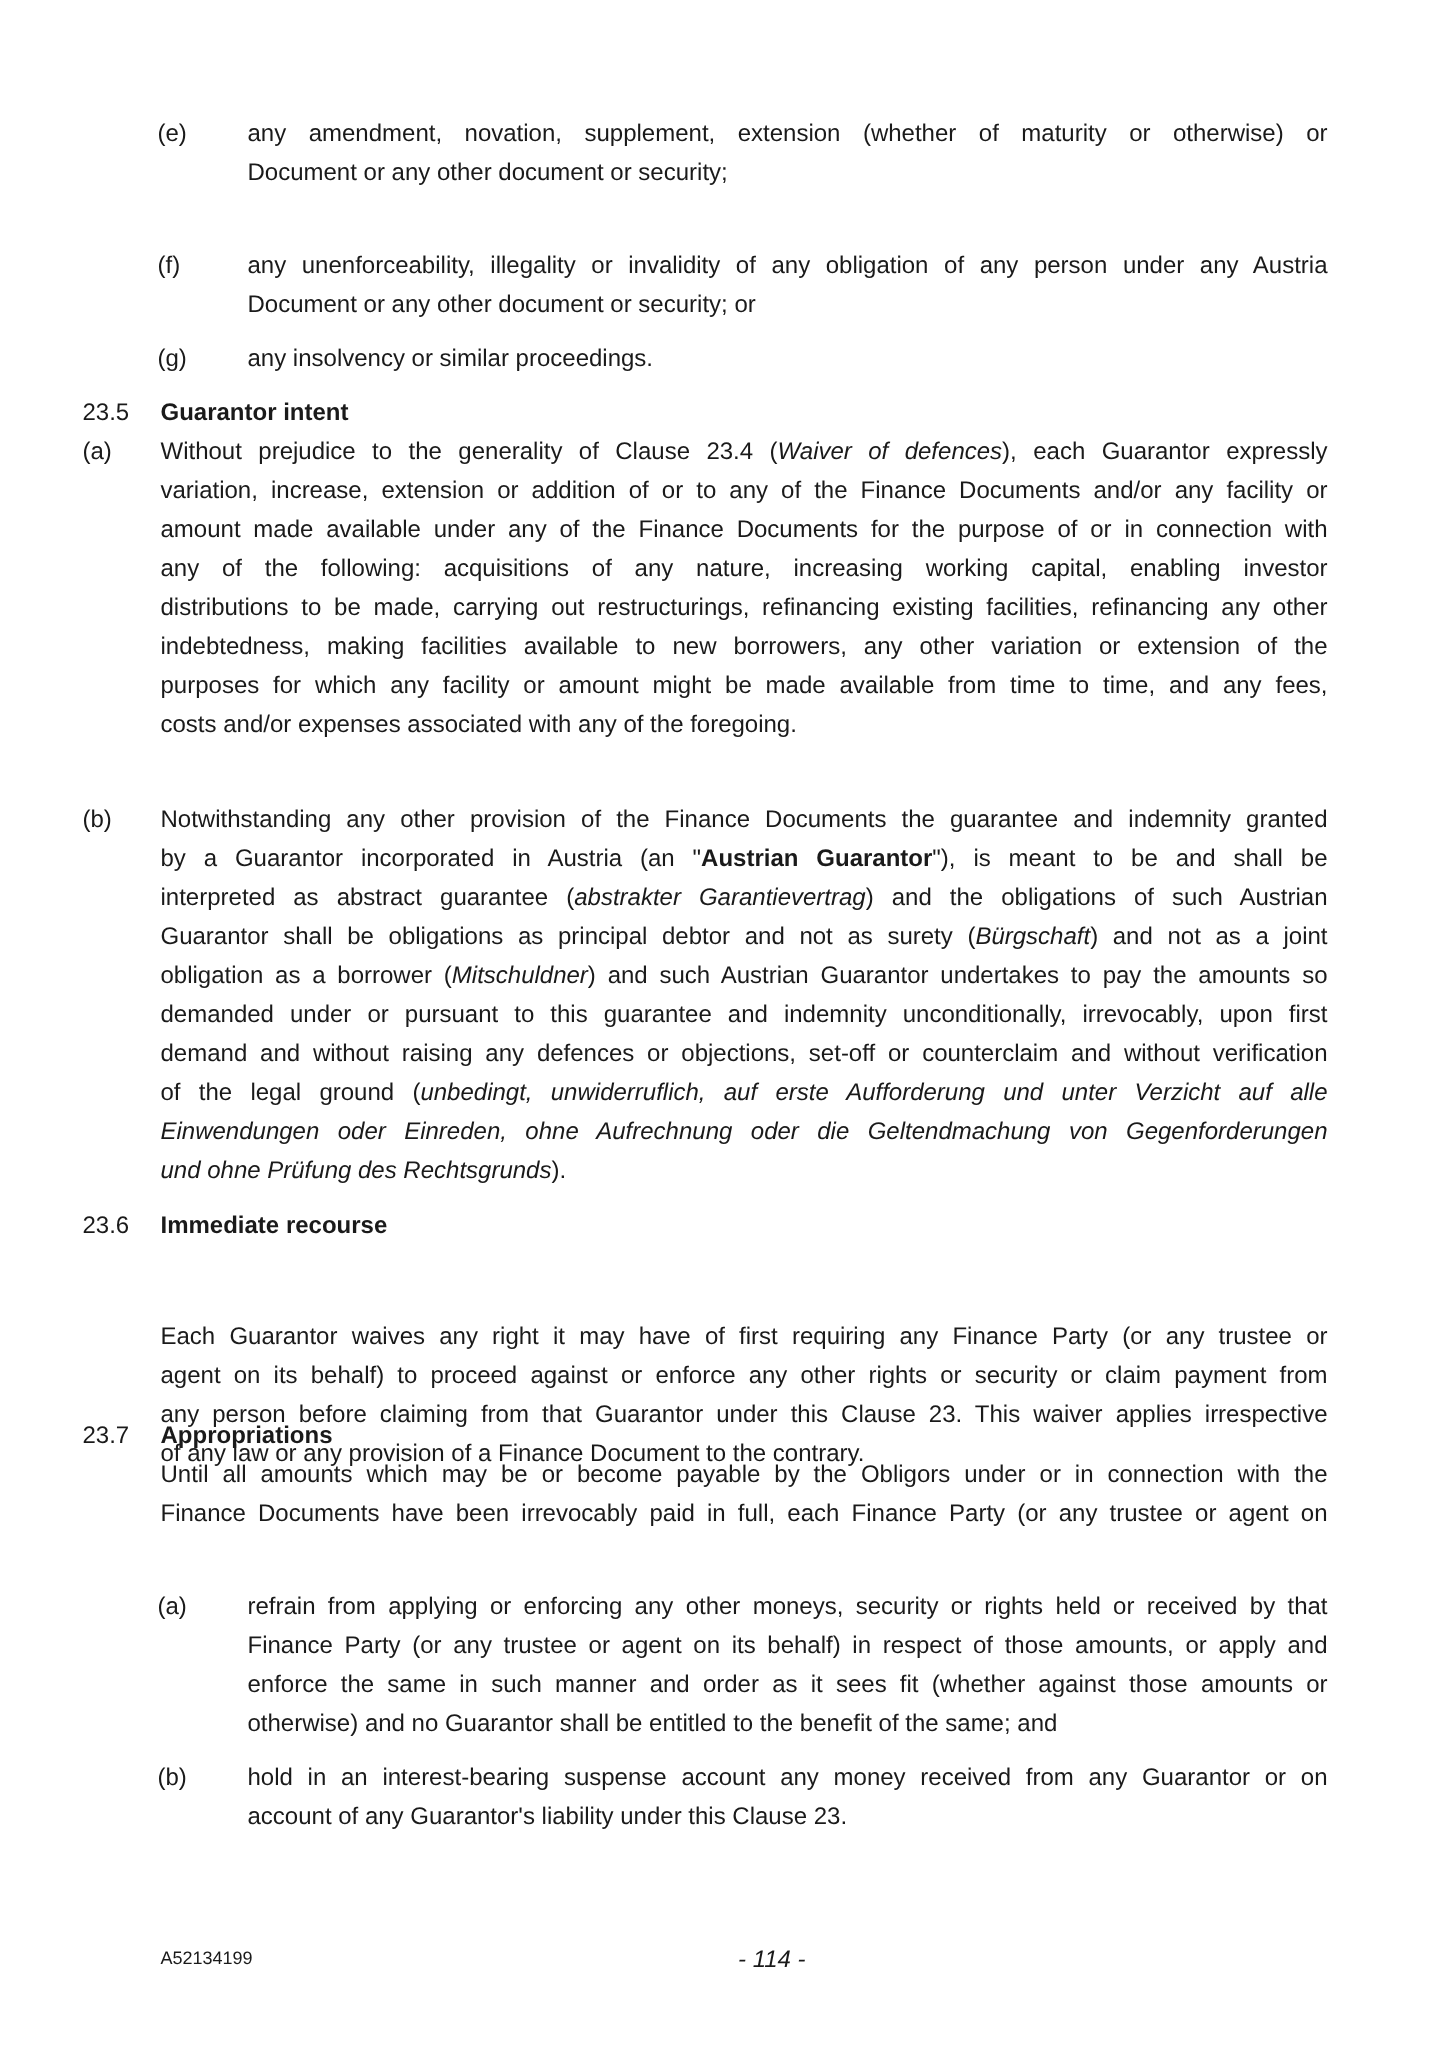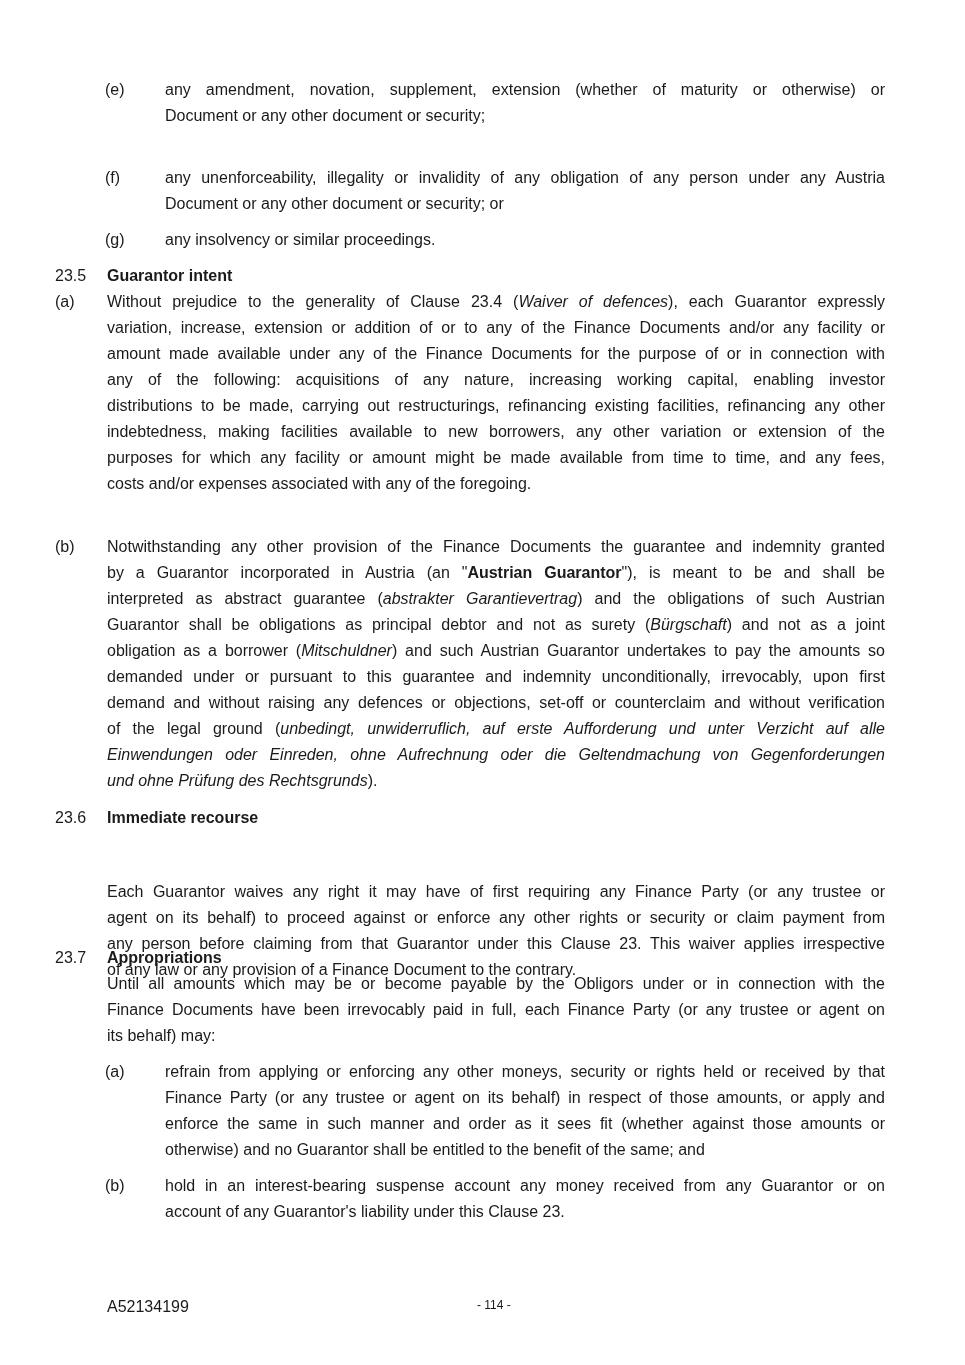--- a/index.html
+++ b/index.html
@@ -9,22 +9,22 @@
       font-size: 16px;
     }
     .page { position: absolute; left: 0; top: 0; width: 965px; height: 1365px; }
     .block { position: absolute; }
     .line { height: 26px; line-height: 26px; white-space: nowrap; }
     .just { text-align: justify; text-align-last: justify; }
     .label { position: absolute; }
     .text { position: absolute; }
     b, strong { font-weight: bold; }
     i, em { font-style: italic; }
-    .footer-ref { position: absolute; left: 107px; top: 1298px; font-size: 16px; }
-    .footer-page { position: absolute; left: 477px; top: 1298px; font-size: 12px; }
+    .footer-ref { position: absolute; left: 107px; top: 1298px; font-size: 12px; }
+    .footer-page { position: absolute; left: 492px; top: 1298px; font-size: 16px; font-style: italic; }
   </style>
 </head>
 <body>
 
 <div class="page">
 
   <div class="block" style="left:0;top:77px;width:965px;">
     <span class="label" style="left:105px;top:0;line-height:26px;">(e)</span>
     <div class="text" style="left:165px;top:0;width:720px;">
       <div class="line just">any amendment, novation, supplement, extension (whether of maturity or otherwise) or</div>
@@ -92,21 +92,20 @@
       <div class="line">of any law or any provision of a Finance Document to the contrary.</div>
     </div>
   </div>
 
   <div class="block" style="left:0;top:945px;width:965px;">
     <span class="label" style="left:55px;top:0;line-height:26px;">23.7</span>
     <strong class="label" style="left:107px;top:0;line-height:26px;">Appropriations</strong>
     <div class="text" style="left:107px;top:26px;width:778px;">
       <div class="line just">Until all amounts which may be or become payable by the Obligors under or in connection with the</div>
       <div class="line just">Finance Documents have been irrevocably paid in full, each Finance Party (or any trustee or agent on</div>
-      <div class="line">its behalf) may:</div>
     </div>
   </div>
 
   <div class="block" style="left:0;top:1059px;width:965px;">
     <span class="label" style="left:105px;top:0;line-height:26px;">(a)</span>
     <div class="text" style="left:165px;top:0;width:720px;">
       <div class="line just">refrain from applying or enforcing any other moneys, security or rights held or received by that</div>
       <div class="line just">Finance Party (or any trustee or agent on its behalf) in respect of those amounts, or apply and</div>
       <div class="line just">enforce the same in such manner and order as it sees fit (whether against those amounts or</div>
       <div class="line">otherwise) and no Guarantor shall be entitled to the benefit of the same; and</div>

